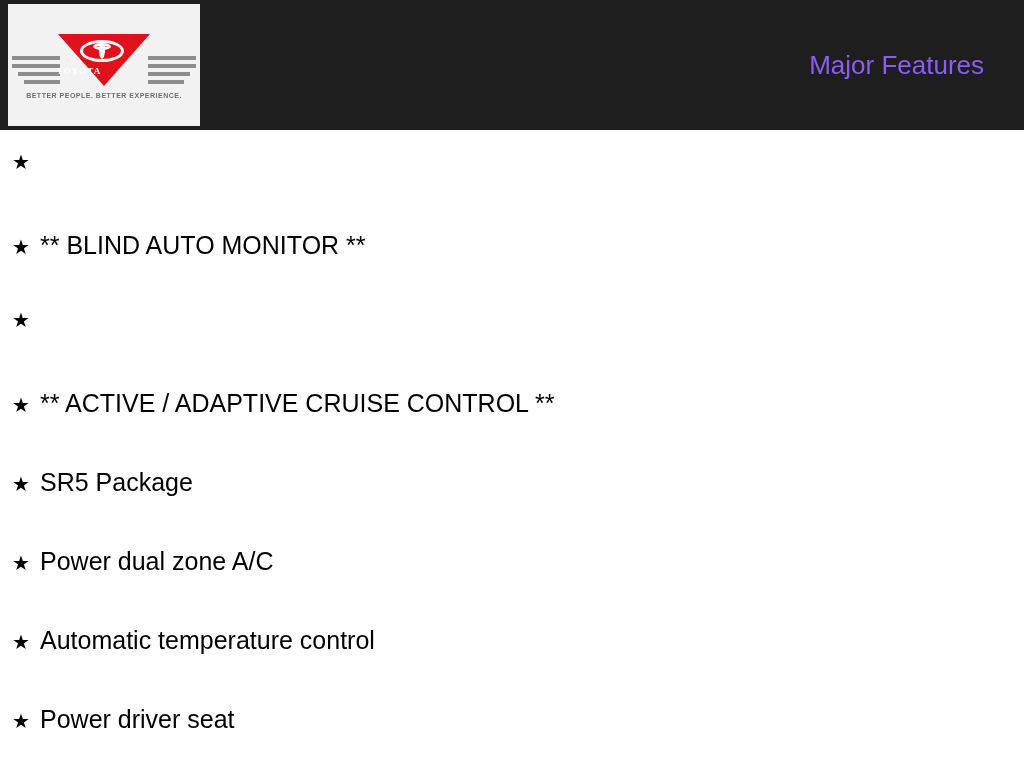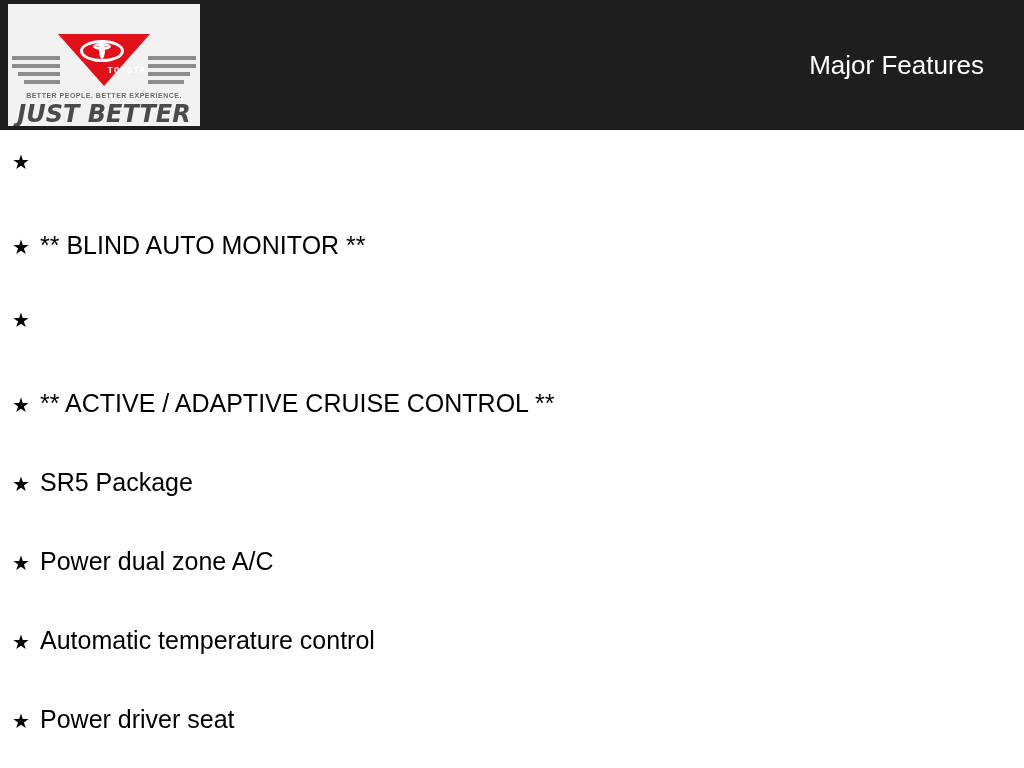--- a/index.html
+++ b/index.html
@@ -100,25 +100,25 @@
     position: absolute;
     left: 19px; top: 1px;
     width: 6px; height: 18px;
     border: 3px solid #ffffff;
     border-radius: 50%;
     box-sizing: border-box;
   }
 
   .logo-toyota-text {
     position: absolute;
-    left: 68px;
+    left: 49px;
     top: 62px;
     width: 70px;
-    text-align: right;
-    font-family: Liberation Mono, monospace;
+    text-align: left;
+    font-family: Liberation Serif, serif;
     font-size: 9px;
     font-weight: bold;
     color: #ffffff;
     letter-spacing: 1px;
   }
 
   
   .wing {
     position: absolute;
     height: 4px;
@@ -157,21 +157,21 @@
     font-size: 24px;
     color: #4a4a4a;
     letter-spacing: 0px;
   }
 
   .header-title {
     position: absolute;
     right: 40px;
     top: 50px;
     font-size: 26px;
-    color: #ffffff;
+    color: #8b5cf6;
     font-family: "Liberation Sans", sans-serif;
   }
 
   
   .features {
     padding: 22px 0 0 0;
     margin: 0;
     list-style: none;
   }
 
@@ -217,21 +217,20 @@
 
         <div class="logo-triangle"></div>
         <div class="logo-toyota-oval">
           <div class="o"></div>
           <div class="i1"></div>
           <div class="i2"></div>
         </div>
         <div class="logo-toyota-text">TOYOTA</div>
 
         <div class="logo-tag">BETTER PEOPLE. BETTER EXPERIENCE.</div>
-        <div class="logo-just-better">JUST BETTER</div>
       </div>
     </div>
 
     <div class="header-title">Major Features</div>
   </div>
 
   <ul class="features" id="feature-list">
       <li class="feature-row">
         <span class="star-icon">★</span>
       </li>

